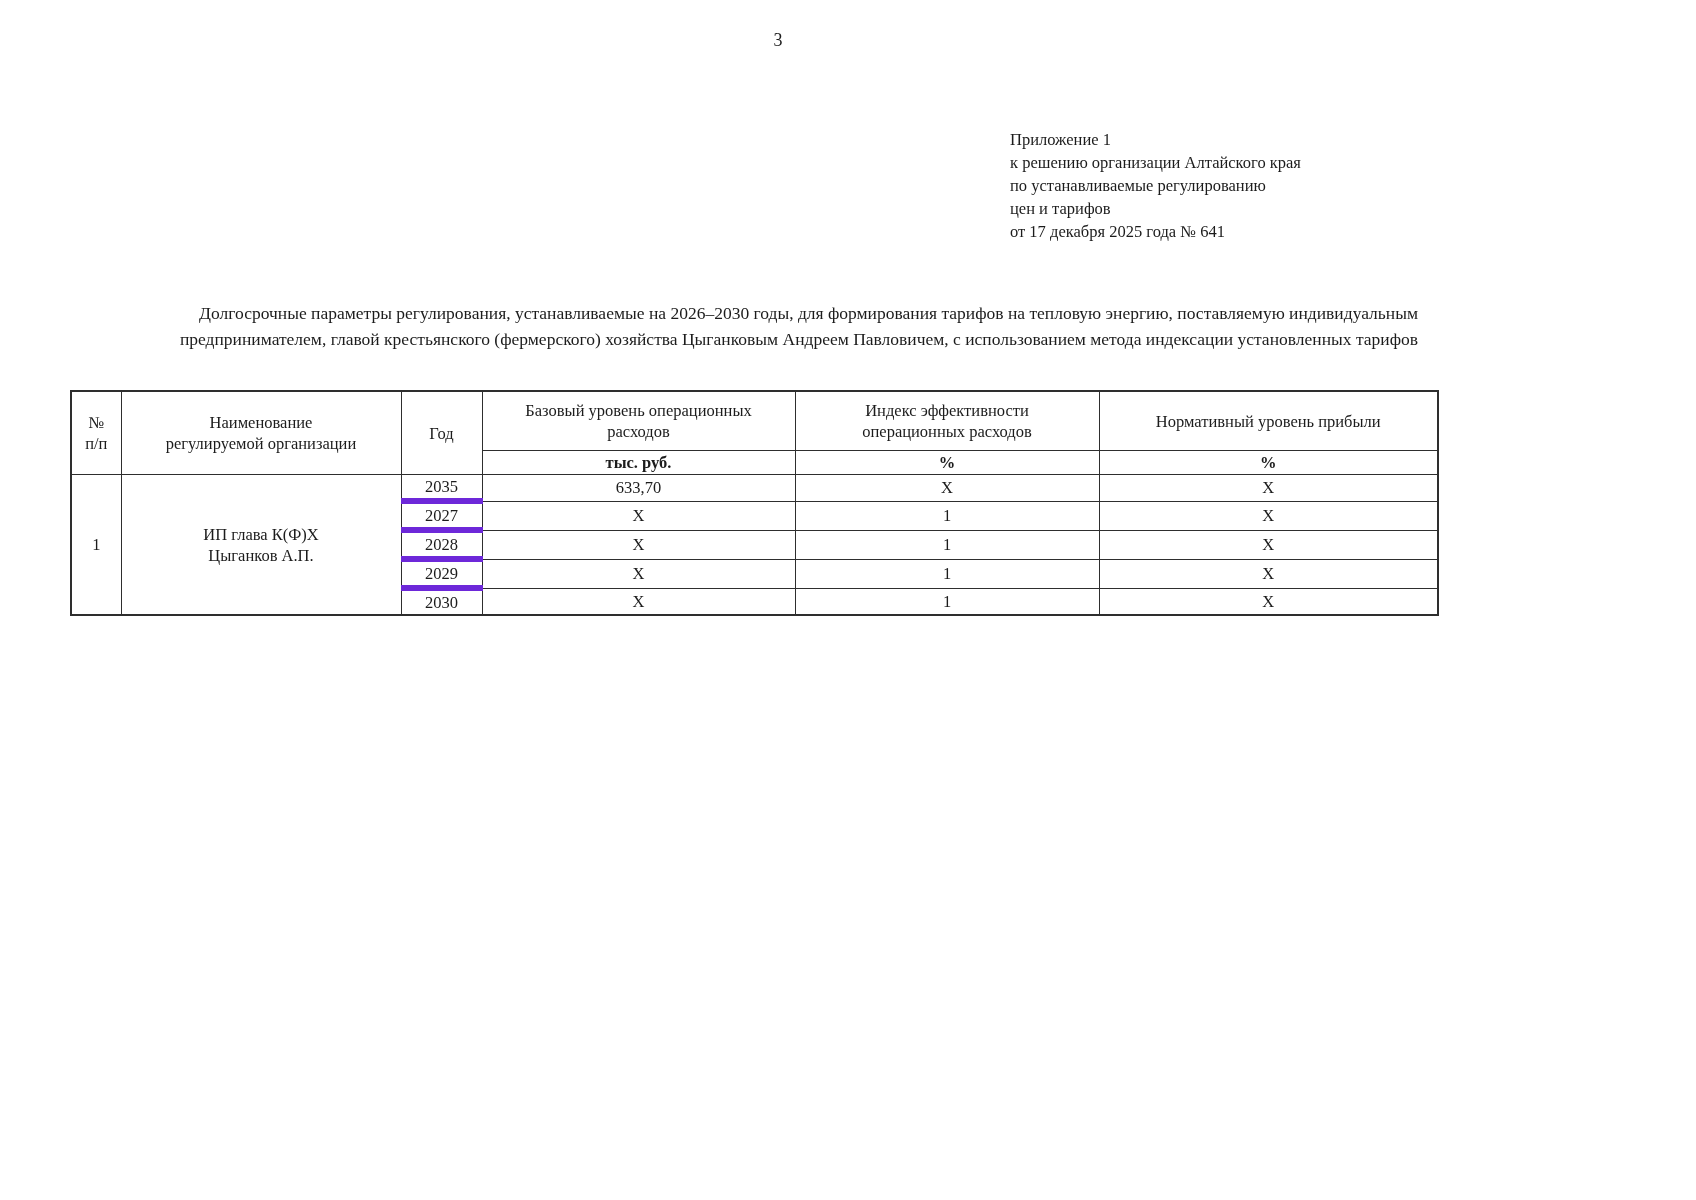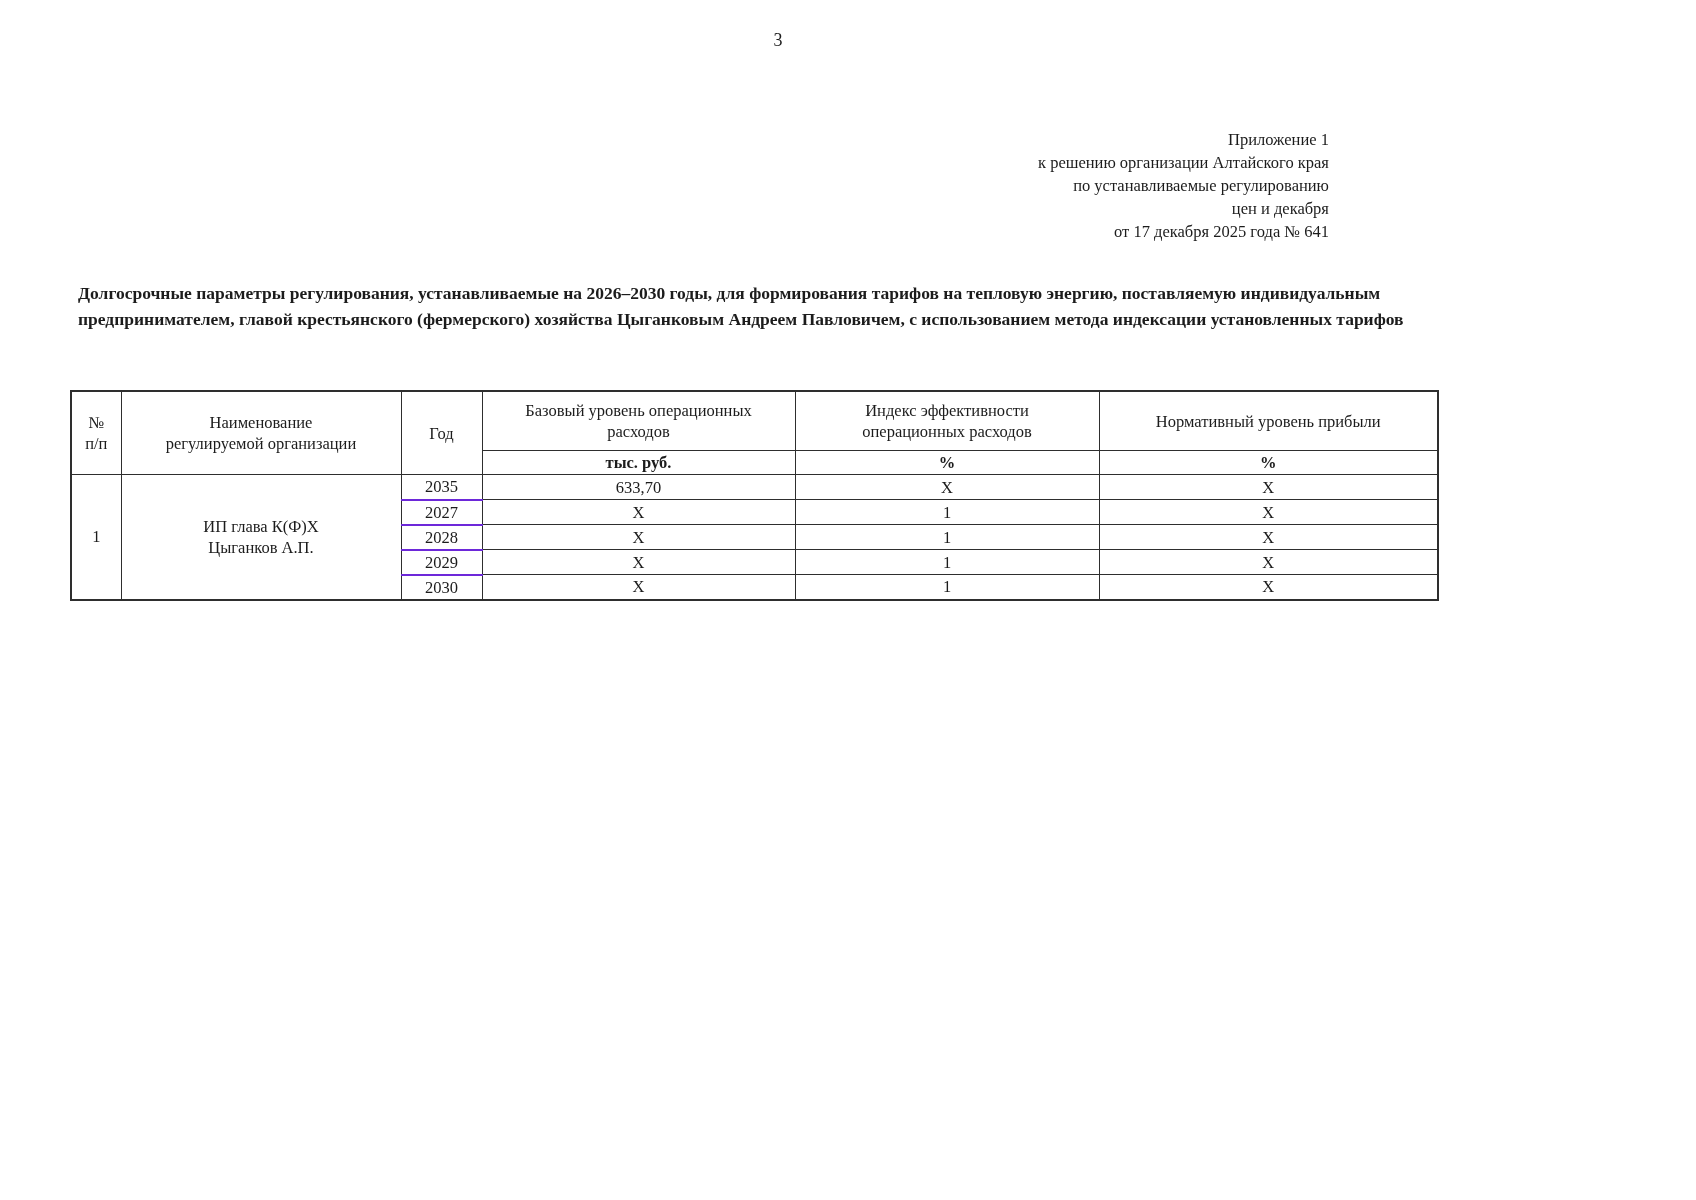--- a/index.html
+++ b/index.html
@@ -20,32 +20,32 @@
     position: absolute;
     top: 30px;
     left: 0;
     right: 140px;
     text-align: center;
     font-size: 18px;
   }
   .appendix {
     position: absolute;
     top: 128px;
-    left: 1038px;
+    left: 1010px;
     font-size: 16.5px;
     line-height: 23px;
-    text-align: right;
+    text-align: left;
   }
   .doc-title {
     position: absolute;
-    top: 280px;
+    top: 300px;
     left: 78px;
     width: 1340px;
-    text-align: left;
-    font-weight: bold;
+    text-align: right;
+    font-weight: normal;
     font-size: 17.5px;
     line-height: 26px;
   }
   table.reg-table {
     position: absolute;
     top: 390px;
     left: 70px;
     width: 1367px;
     border-collapse: collapse;
     table-layout: fixed;
@@ -58,35 +58,35 @@
     font-weight: normal;
     padding: 1px 6px;
     line-height: 21px;
     overflow: hidden;
   }
   .reg-table { border: 2px solid #2e2e2e; }
   .reg-table thead tr.main-header th { height: 56px; }
   .reg-table thead tr.units-row th { height: 20px; font-weight: bold; }
   .reg-table tbody tr { height: 25px; }
   .reg-table tbody tr + tr td { border-top: 1px dashed #4a4a4a; }
-  .reg-table tbody tr + tr td.year-cell { border-top: 2px solid #6d28d9; }
+  .reg-table tbody tr + tr td.year-cell { border-top: 6px solid #6d28d9; }
   .pre { white-space: pre-line; }
 </style>
 </head>
 <body>
 
 <div class="page">
 
   <div class="page-number">3</div>
 
   <div class="appendix">
     <div>Приложение 1</div>
     <div>к решению организации Алтайского края</div>
     <div>по устанавливаемые регулированию</div>
-    <div>цен и декабря</div>
+    <div>цен и тарифов</div>
     <div>от 17 декабря 2025 года № 641</div>
   </div>
 
   <div class="doc-title">Долгосрочные параметры регулирования, устанавливаемые на 2026–2030 годы, для формирования тарифов на тепловую энергию, поставляемую индивидуальным предпринимателем, главой крестьянского (фермерского) хозяйства Цыганковым Андреем Павловичем, с использованием метода индексации установленных тарифов</div>
 
   <table class="reg-table">
     <colgroup>
       <col style="width:50px">
       <col style="width:280px">
       <col style="width:81px">

